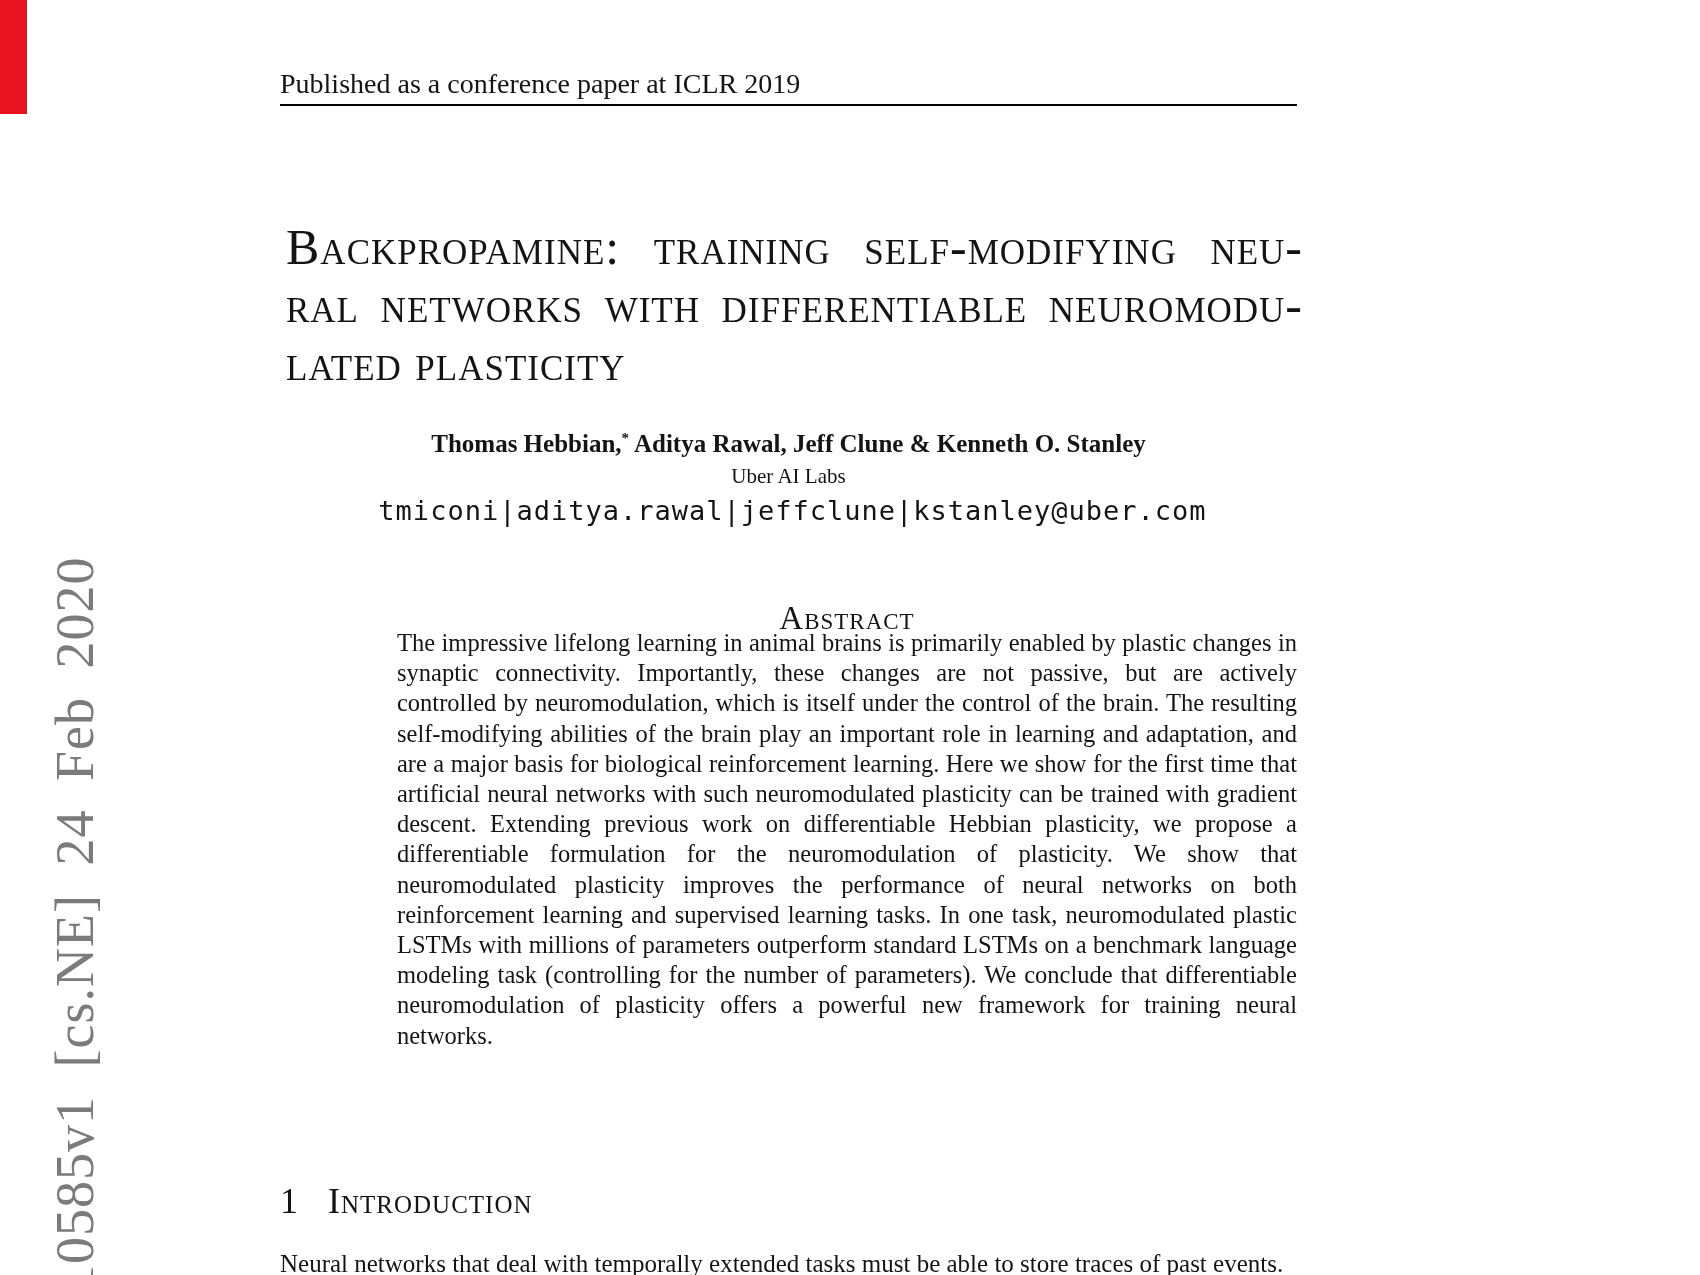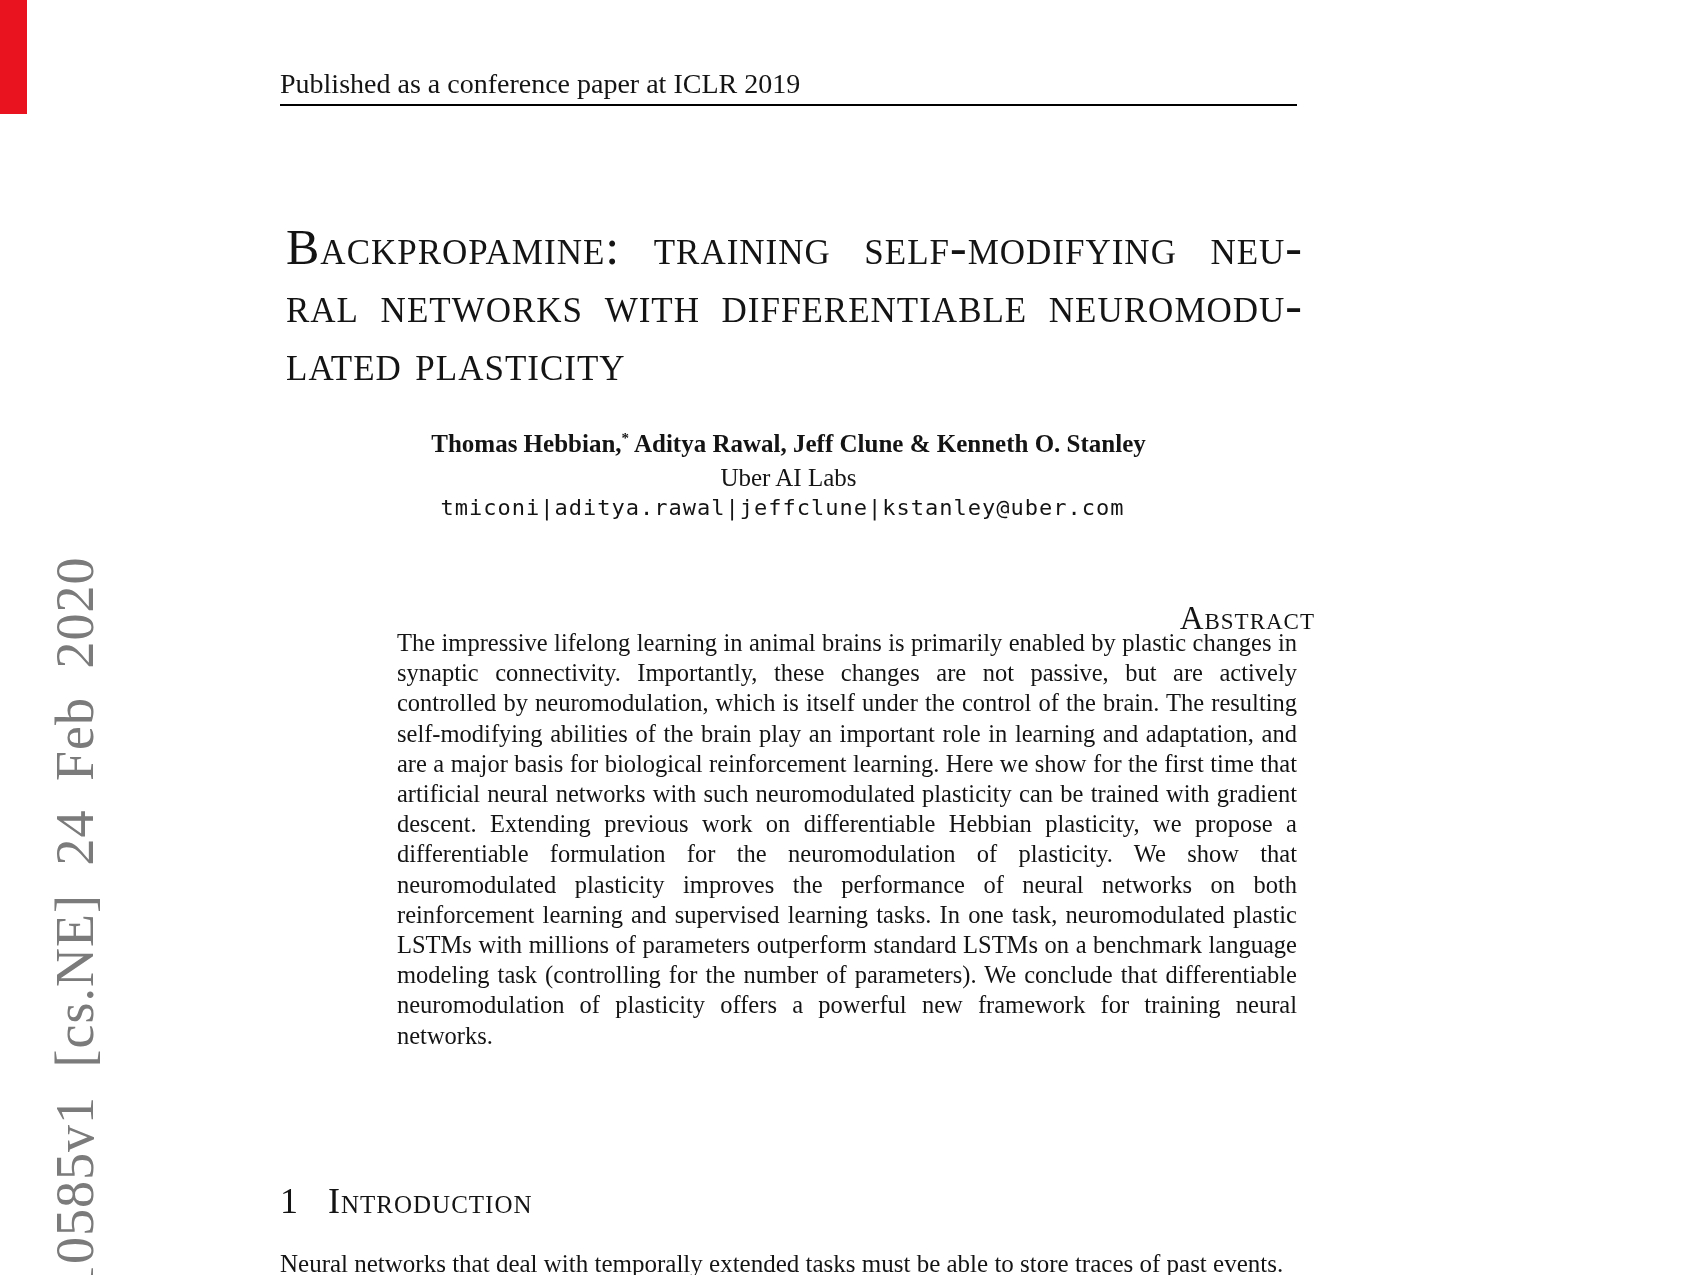--- a/index.html
+++ b/index.html
@@ -34,30 +34,30 @@
   }
   .title-line { line-height:58px; }
   .title-line.just { text-align:justify; text-align-last:justify; }
   .authors {
     position:absolute; left:280px; top:430px; width:1017px;
     text-align:center; font-size:25px; font-weight:bold;
   }
   .authors sup { font-size:60%; }
   .affiliation {
     position:absolute; left:280px; top:464px; width:1017px;
-    text-align:center; font-size:25px;
+    text-align:center; font-size:21px;
   }
   .emails {
-    position:absolute; left:274px; top:495px; width:1017px;
-    text-align:center; font-size:22px; letter-spacing:1px;
+    position:absolute; left:284px; top:495px; width:1017px;
+    text-align:center; font-size:27px; letter-spacing:1px;
     font-family:"DejaVu Sans Mono","Liberation Mono",monospace;
   }
   .abstract-heading {
-    position:absolute; left:415px; top:600px; width:900px;
-    text-align:right; font-size:33px;
+    position:absolute; left:397px; top:600px; width:900px;
+    text-align:center; font-size:33px;
     font-variant:small-caps; letter-spacing:1px;
   }
   .abstract-body {
     position:absolute; left:397px; top:628px; width:900px;
     margin:0; font-size:24.5px; line-height:30.2px;
     text-align:justify;
   }
   .section-heading {
     position:absolute; left:280px; top:1180px; width:1017px;
     font-size:36px;

